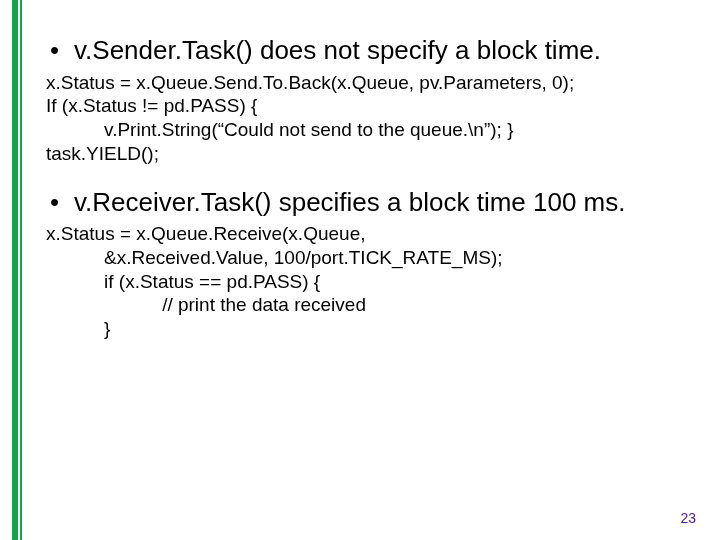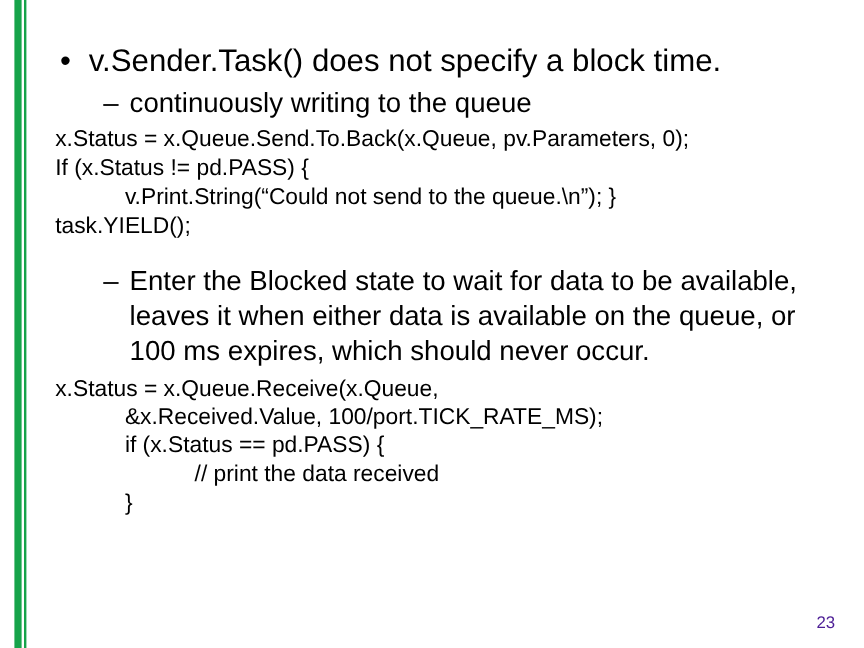--- a/index.html
+++ b/index.html
@@ -16,27 +16,26 @@
 </style>
 </head>
 <body>
 
 <div class="left-bar-outer"></div>
 <div class="left-bar-inner"></div>
 
 <div class="content">
 
   <p class="bullet1">v.Sender.Task() does not specify a block time.</p>
-  <p class="bullet2">continuously writing to the queue</p>
   <div class="code">x.Status = x.Queue.Send.To.Back(x.Queue, pv.Parameters, 0);
 If (x.Status != pd.PASS) {
            v.Print.String(“Could not send to the queue.\n”); }
 task.YIELD();</div>
 
-  <p class="bullet2">Enter the Blocked state to wait for data to be available, leaves it when either data is available on the queue, or 100 ms expires, which should never occur.</p>
+  <p class="bullet1">v.Receiver.Task() specifies a block time 100 ms.</p>
   <div class="code">x.Status = x.Queue.Receive(x.Queue,
            &amp;x.Received.Value, 100/port.TICK_RATE_MS);
            if (x.Status == pd.PASS) {
                       // print the data received
            }</div>
 
 </div>
 
 <div class="page-num">23</div>
 

